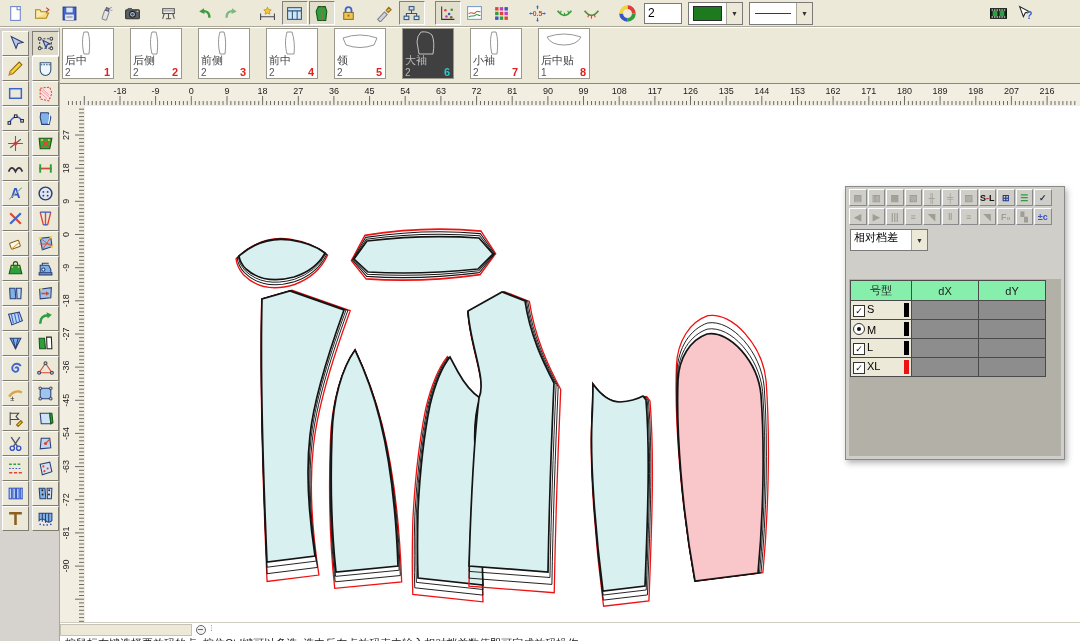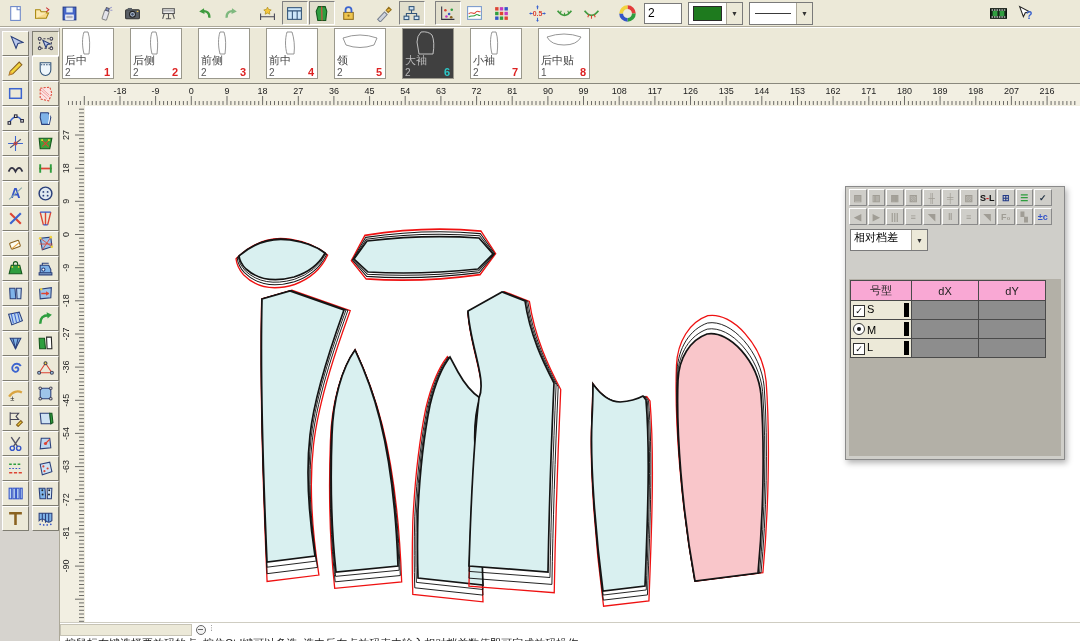--- a/index.html
+++ b/index.html
@@ -56,21 +56,21 @@
              display:flex;align-items:center;justify-content:center;border-radius:1px}
   .dlg-tools{display:flex;padding:2px 2px 0 3px}
   .d-btn{width:17.5px;height:17px;background:#cfcec9;border:1px solid;border-color:#fff #8a8a8a #8a8a8a #fff;
          padding:0;margin-right:1px;display:flex;align-items:center;justify-content:center;
          font-size:9px;font-weight:bold;box-sizing:border-box;overflow:hidden;white-space:nowrap}
   .dlg-ddrow{padding:4px 0 3px 4px}
   .dlg-dd{width:76px;height:20px;background:#fff;border:1px solid #7a7a7a;display:flex;font-size:11px}
   .dlg-dd .val{padding-left:3px;flex:1}
   .dlg-lower{position:absolute;left:3px;right:3px;top:92px;bottom:3px;background:#b3b0a7}
   table.gtable{border-collapse:collapse;font-size:11px;margin:1px 0 0 1px}
-  .gtable th{background:#f9a8d4;border:1px solid #4a4a4a;font-weight:normal;color:#222;height:17px;font-size:11px}
+  .gtable th{background:#86efac;border:1px solid #4a4a4a;font-weight:normal;color:#222;height:17px;font-size:11px}
   .gtable td{border:1px solid #4a4a4a;height:18px;padding:0}
   .gtable td.szc{background:#ece9d8;position:relative;padding-left:2px;width:56px}
   .gtable td.dat{background:#8d8d8d;width:62px}
   .cb{width:10px;height:10px;background:#fff;border:1px solid #333;display:inline-block;vertical-align:-1px;
       font-size:9px;line-height:10px;text-align:center;color:#111;margin-right:2px}
   .rb{width:10px;height:10px;background:#fff;border:1px solid #333;border-radius:50%;display:inline-block;
       vertical-align:-1px;position:relative;margin-right:2px}
   .rb i{position:absolute;left:3px;top:3px;width:4px;height:4px;border-radius:50%;background:#111}
   .szbar{position:absolute;right:2px;top:2px;bottom:2px;width:5px}
   
@@ -1329,20 +1329,25 @@
           <tr>
             <td class="szc"><span class="rb"><i></i></span><span>M</span><span class="szbar" style="background:#000000"></span></td>
             <td class="dat"></td>
             <td class="dat"></td>
           </tr>
           <tr>
             <td class="szc"><span class="cb">✓</span><span>L</span><span class="szbar" style="background:#000000"></span></td>
             <td class="dat"></td>
             <td class="dat"></td>
           </tr>
+          <tr>
+            <td class="szc"><span class="cb">✓</span><span>XL</span><span class="szbar" style="background:#ee1111"></span></td>
+            <td class="dat"></td>
+            <td class="dat"></td>
+          </tr>
         </tbody>
       </table>
   </div>
 </div>
 
 <div class="status">
   <div class="pane"></div>
   <span class="sicon" style="left:136px;top:2px"></span>
   <span class="sdots" style="left:148px;top:1px">⋮</span>
   <div class="stxt">按鼠标左键选择要放码的点, 按住Ctrl键可以多选, 选中后在点放码表中输入相对档差数值即可完成放码操作</div>

